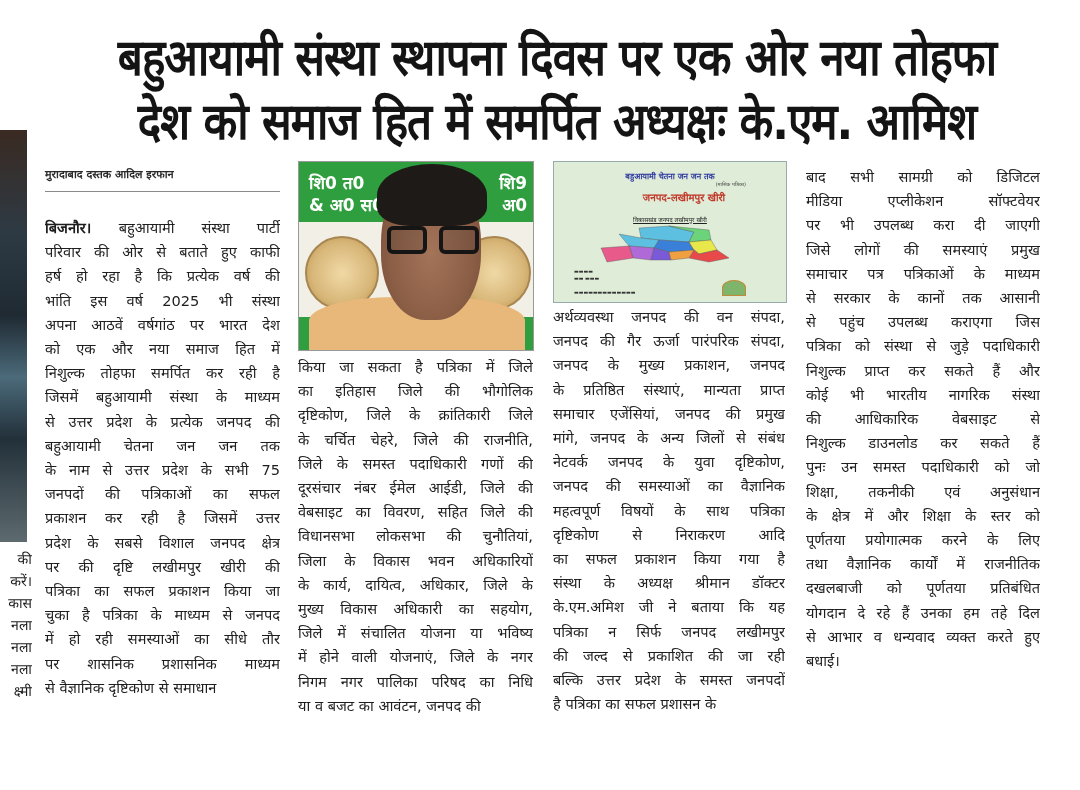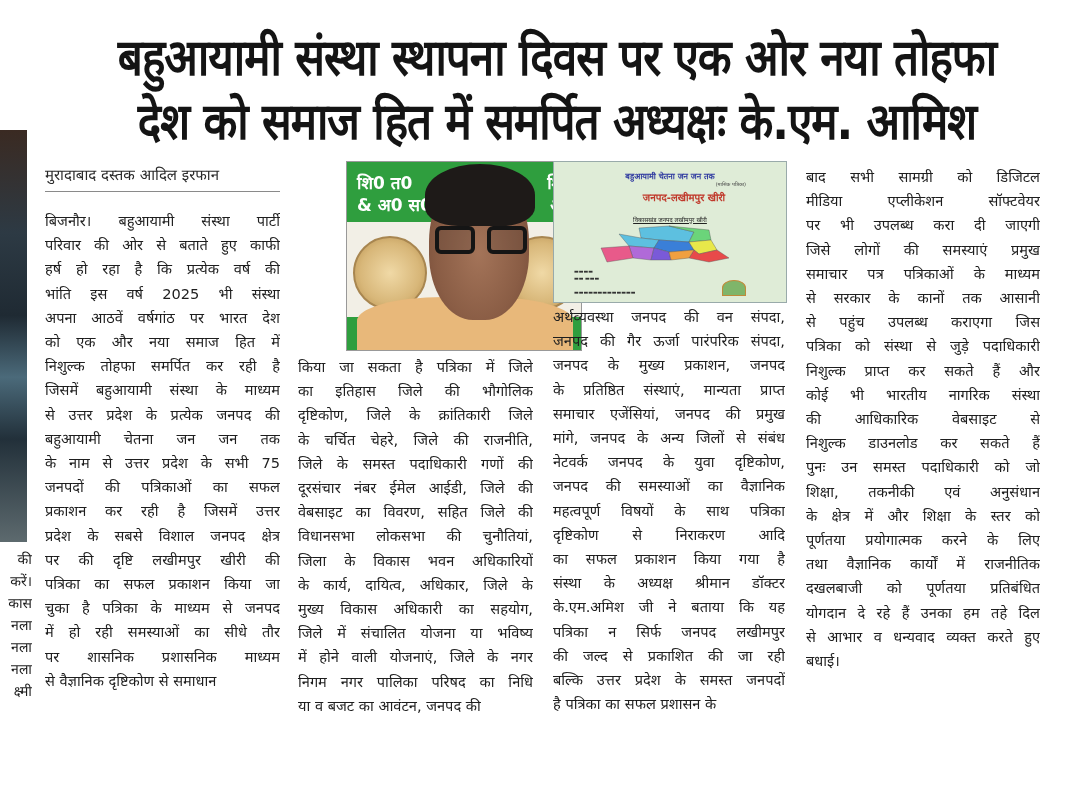--- a/index.html
+++ b/index.html
@@ -32,29 +32,29 @@
     .col {
       position: absolute; top: 165px;
       font-size: 14.6px; line-height: 24.2px; color: #1e1e1e;
       text-align: justify;
     }
     .col .line { display: block; text-align: justify; text-align-last: justify; white-space: nowrap; overflow: hidden; }
     .col .line.last { text-align-last: left; }
 
     .col1 { left: 45px; width: 235px; }
     .byline {
-      font-size: 15px; font-weight: normal; color: #2a2a2a;
-      padding-bottom: 6px; border-bottom: 1.5px solid #8a8a8a; margin-bottom: 17px;
+      font-size: 11px; font-weight: bold; color: #2a2a2a;
+      padding-bottom: 6px; border-bottom: 1.5px solid #8a8a8a; margin-bottom: 24px;
       line-height: 20px;
     }
-    .dateline { font-weight: normal; }
+    .dateline { font-weight: bold; }
 
     .photo {
       position: absolute; left: 298px; top: 161px; width: 234px; height: 188px;
-      background: #2f9e3e; overflow: hidden; border: 1px solid #999; margin-left: 48px;
+      background: #2f9e3e; overflow: hidden; border: 1px solid #999;
     }
     .photo .banner-white {
       position: absolute; left: 0; top: 60px; width: 100%; height: 95px; background: #f2efe6;
     }
     .photo .seal {
       position: absolute; top: 74px; width: 70px; height: 70px; border-radius: 50%;
       background: radial-gradient(circle, #f0d9a6 0%, #d8b779 60%, #b48c4a 100%);
       border: 2px solid #a88650;
     }
     .photo .seal.l { left: 6px; }

